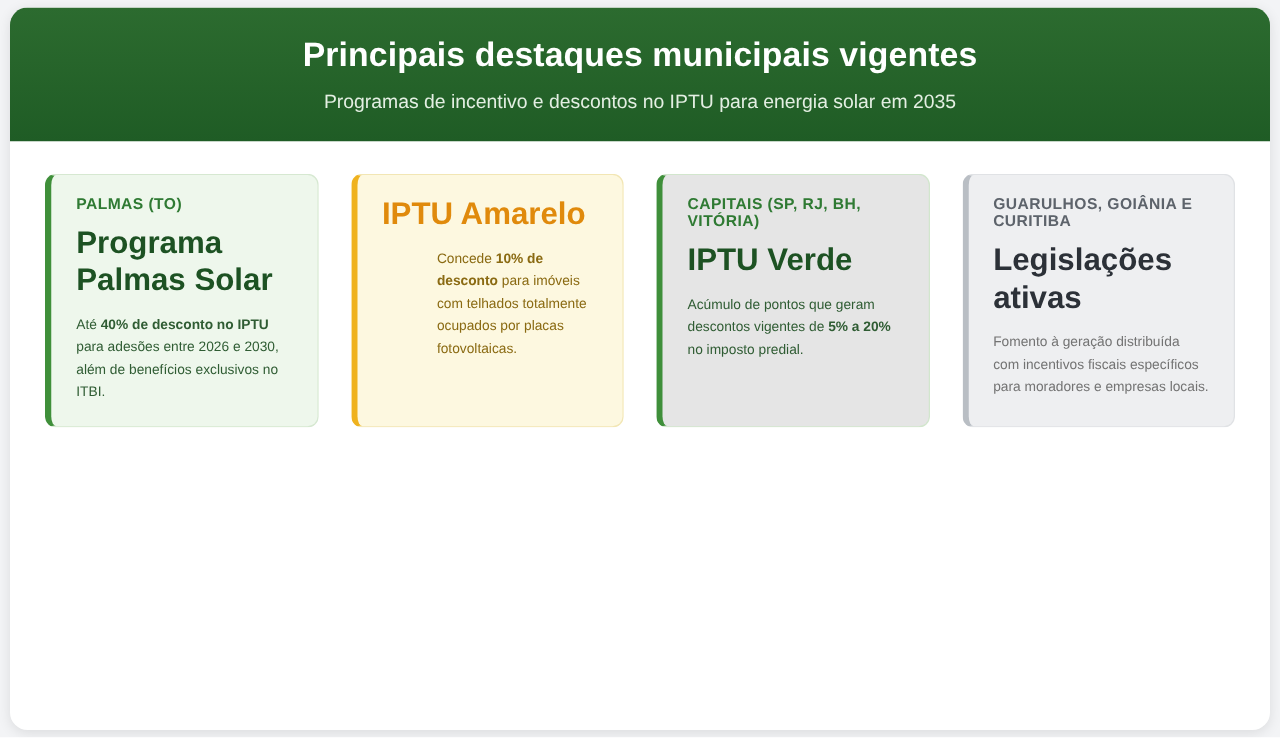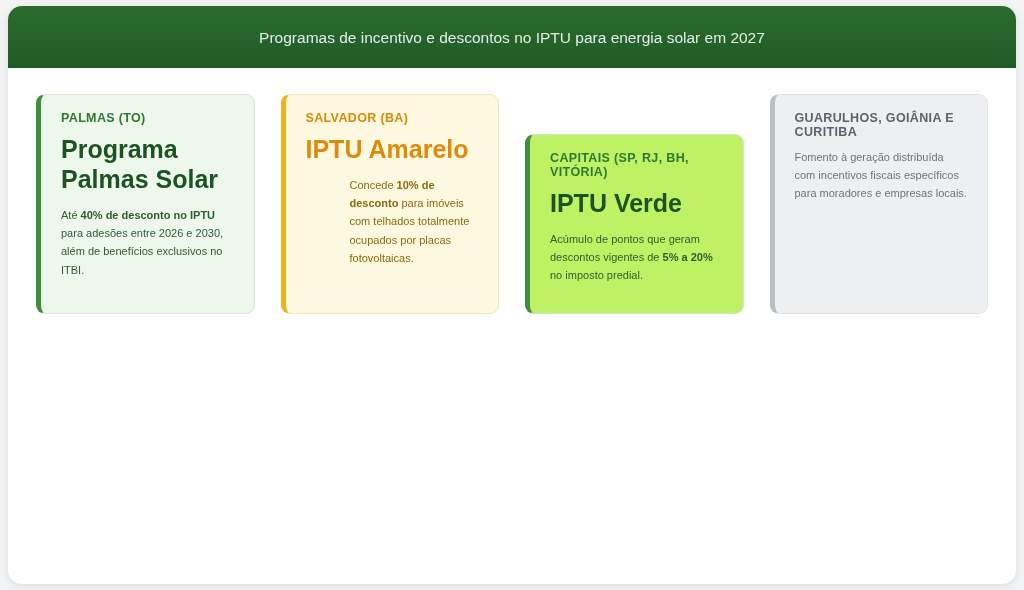--- a/index.html
+++ b/index.html
@@ -66,24 +66,23 @@
     box-sizing: border-box;
     position: relative;
     overflow: hidden;
   }
   .item.green {
     background: #eef7ec;
     border: 1px solid #d6e8d1;
     border-left: 5px solid #3f8f3a;
   }
   .item.green2 {
-    background: #bef264;
+    background: #e5e5e5;
     border: 1px solid #d2e6cd;
     border-left: 5px solid #3f8f3a;
-    margin-top: 40px;
   }
   .item.yellow {
     background: #fdf8e0;
     border: 1px solid #f2e6b4;
     border-left: 5px solid #efb21f;
   }
   .item.gray {
     background: #eeeff1;
     border: 1px solid #e0e2e5;
     border-left: 5px solid #b9bec4;
@@ -116,43 +115,44 @@
   .item-body.c-gray { color: #737373; }
   .item-body b { font-weight: bold; }
 </style>
 </head>
 <body>
 
 <div id="page">
   <div class="card-shell">
 
     <div class="header">
-      <p class="header-subtitle">Programas de incentivo e descontos no IPTU para energia solar em 2027</p>
+      <h1 class="header-title">Principais destaques municipais vigentes</h1>
+      <p class="header-subtitle">Programas de incentivo e descontos no IPTU para energia solar em 2035</p>
     </div>
 
     <div class="grid">
 
       <div class="item green">
         <p class="eyebrow c-green">PALMAS (TO)</p>
         <h2 class="item-title c-green">Programa Palmas Solar</h2>
         <p class="item-body c-green"><span>Até </span><b>40% de desconto no IPTU</b><span> para adesões entre 2026 e 2030, além de benefícios exclusivos no ITBI.</span></p>
       </div>
 
       <div class="item yellow">
-        <p class="eyebrow c-orange">SALVADOR (BA)</p>
         <h2 class="item-title c-orange">IPTU Amarelo</h2>
         <p class="item-body c-orange"><span>Concede </span><b>10% de desconto</b><span> para imóveis com telhados totalmente ocupados por placas fotovoltaicas.</span></p>
       </div>
 
       <div class="item green2">
         <p class="eyebrow c-green">CAPITAIS (SP, RJ, BH, VITÓRIA)</p>
         <h2 class="item-title c-green">IPTU Verde</h2>
         <p class="item-body c-green"><span>Acúmulo de pontos que geram descontos vigentes de </span><b>5% a 20%</b><span> no imposto predial.</span></p>
       </div>
 
       <div class="item gray">
         <p class="eyebrow c-gray">GUARULHOS, GOIÂNIA E CURITIBA</p>
+        <h2 class="item-title c-dark">Legislações ativas</h2>
         <p class="item-body c-gray"><span>Fomento à geração distribuída com incentivos fiscais específicos para moradores e empresas locais.</span></p>
       </div>
 
     </div>
   </div>
 </div>
 
 </body></html>

